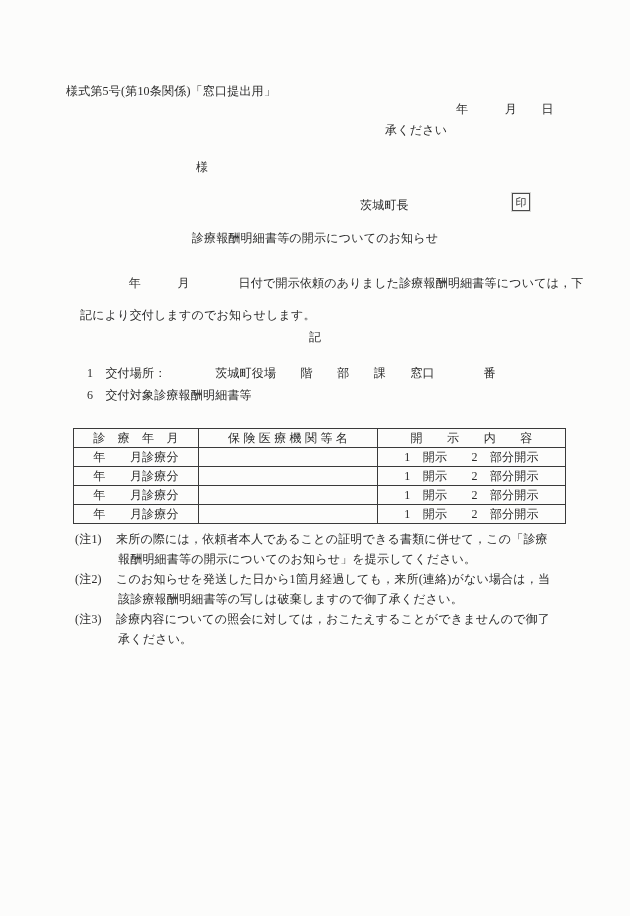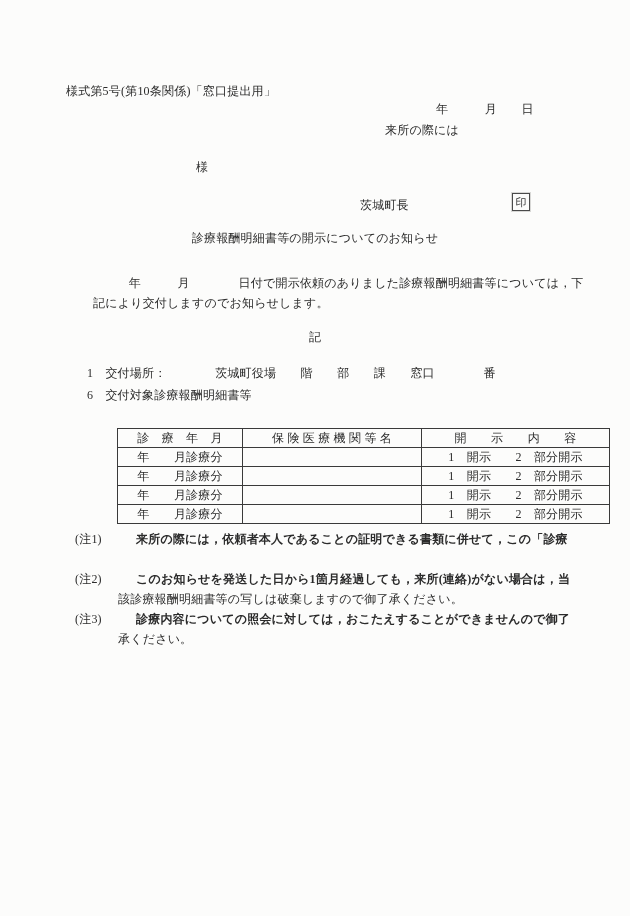--- a/index.html
+++ b/index.html
@@ -19,37 +19,37 @@
     white-space: pre;
     line-height: 14px;
     letter-spacing: 0.2px;
   }
   .centered {
     left: 0; right: 0;
     text-align: center;
   }
   
   .form-number   { left: 66px;  top: 84px; }
-  .date-line     { left: 436px; top: 102px; }
+  .date-line     { left: 456px; top: 102px; }
   .receipt-label { left: 385px; top: 123px; }
   .addressee     { left: 196px; top: 160px; }
   .issuer        { left: 360px; top: 198px; }
   .seal {
     position: absolute;
     left: 512px; top: 193px;
     width: 16px; height: 16px;
     border: 1px solid #4a4a4a;
     box-shadow: 0 0 0 1px #d8d8d6;
     display: flex; align-items: center; justify-content: center;
     font-size: 11px; line-height: 11px;
     color: #3a3a3a;
   }
   .doc-title  { top: 231px; }
   .body-line1 { left: 80px; top: 276px; }
-  .body-line2 { left: 80px; top: 296px; margin-left: 13px; }
+  .body-line2 { left: 80px; top: 308px; }
   .record-marker { top: 330px; }
   .item1 { left: 87px;  top: 366px; }
   .item2 { left: 87px;  top: 388px; }
   .item3 { left: 105px; top: 407px; }
   
   .disclosure-table {
     position: absolute;
     left: 73px; top: 428px;
     width: 492px;
     border-collapse: collapse;
@@ -60,42 +60,42 @@
     height: 18px;
     padding: 0;
     text-align: center;
     vertical-align: middle;
     font-weight: normal;
     font-size: 12px;
     white-space: pre;
     letter-spacing: 0.2px;
     color: #2b2b2b;
   }
-  .disclosure-table { border: 1.5px solid #3a3a3a; margin-left: 44px; }
+  .disclosure-table { border: 1.5px solid #3a3a3a; }
   .col-period { width: 125px; }
   .col-inst   { width: 179px; }
   .col-disc   { width: 188px; }
   
   .note-label { left: 75px; }
-  .note-first { left: 136px; font-weight: bold; }
+  .note-first { left: 116px; }
   .note-cont  { left: 118px; }
   .n1l1 { top: 532px; } .n1l2 { top: 552px; }
   .n2l1 { top: 572px; } .n2l2 { top: 592px; }
   .n3l1 { top: 612px; } .n3l2 { top: 632px; }
 </style>
 </head>
 <body>
 
 <div class="page">
 
   <div class="line form-number">様式第5号(第10条関係)「窓口提出用」</div>
 
   <div class="line date-line">年　　　月　　日</div>
 
-  <div class="line receipt-label">来所の際には</div>
+  <div class="line receipt-label">承ください</div>
 
   <div class="line addressee">様</div>
 
   <div class="line issuer">茨城町長</div>
 
   <div class="seal">印</div>
 
   <div class="line centered doc-title">診療報酬明細書等の開示についてのお知らせ</div>
 
   <div class="line body-line1">　　　　年　　　月　　　　日付で開示依頼のありました診療報酬明細書等については，下</div>
@@ -136,20 +136,21 @@
     <tr>
       <td>年　　月診療分</td>
       <td></td>
       <td>1　開示　　2　部分開示</td>
     </tr>
   </tbody>
     </table>
 
   <div class="line note-label n1l1">(注1)</div>
   <div class="line note-first n1l1">来所の際には，依頼者本人であることの証明できる書類に併せて，この「診療</div>
+  <div class="line note-cont n1l2">報酬明細書等の開示についてのお知らせ」を提示してください。</div>
 
   <div class="line note-label n2l1">(注2)</div>
   <div class="line note-first n2l1">このお知らせを発送した日から1箇月経過しても，来所(連絡)がない場合は，当</div>
   <div class="line note-cont n2l2">該診療報酬明細書等の写しは破棄しますので御了承ください。</div>
 
   <div class="line note-label n3l1">(注3)</div>
   <div class="line note-first n3l1">診療内容についての照会に対しては，おこたえすることができませんので御了</div>
   <div class="line note-cont n3l2">承ください。</div>
 
 </div>

